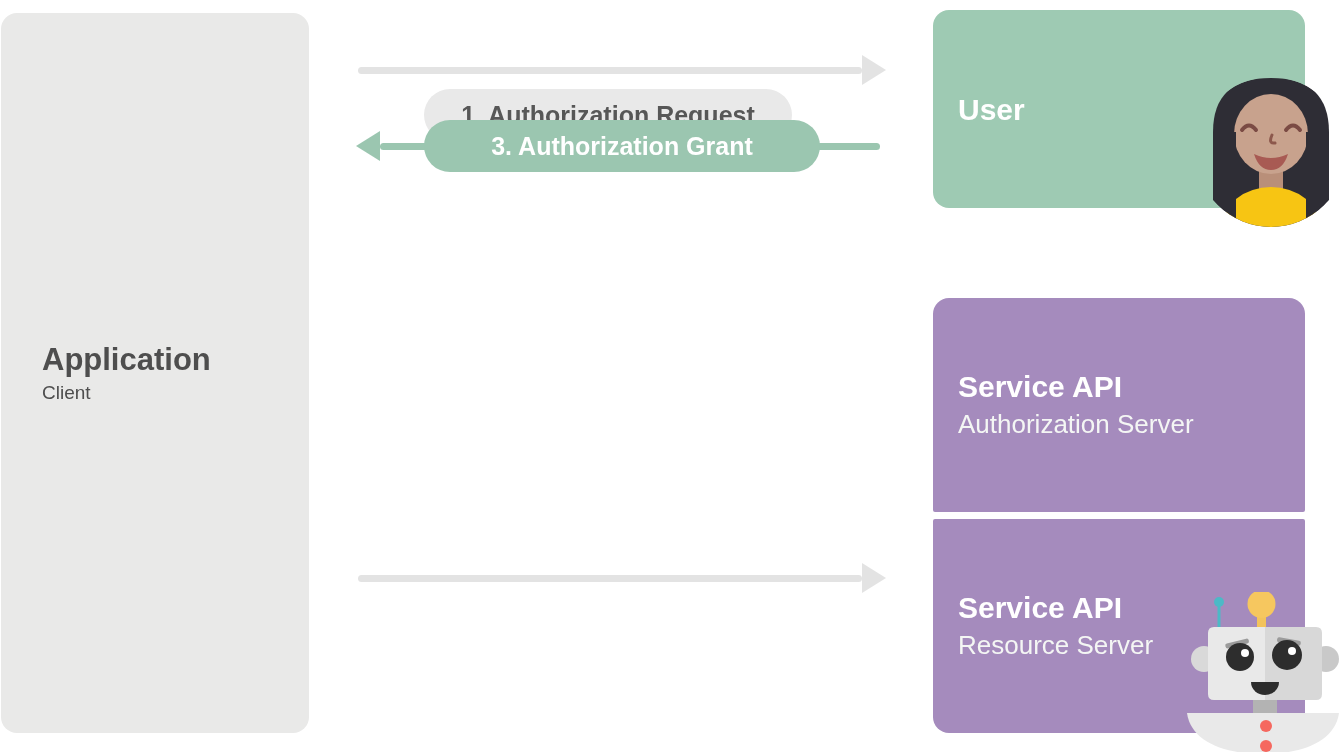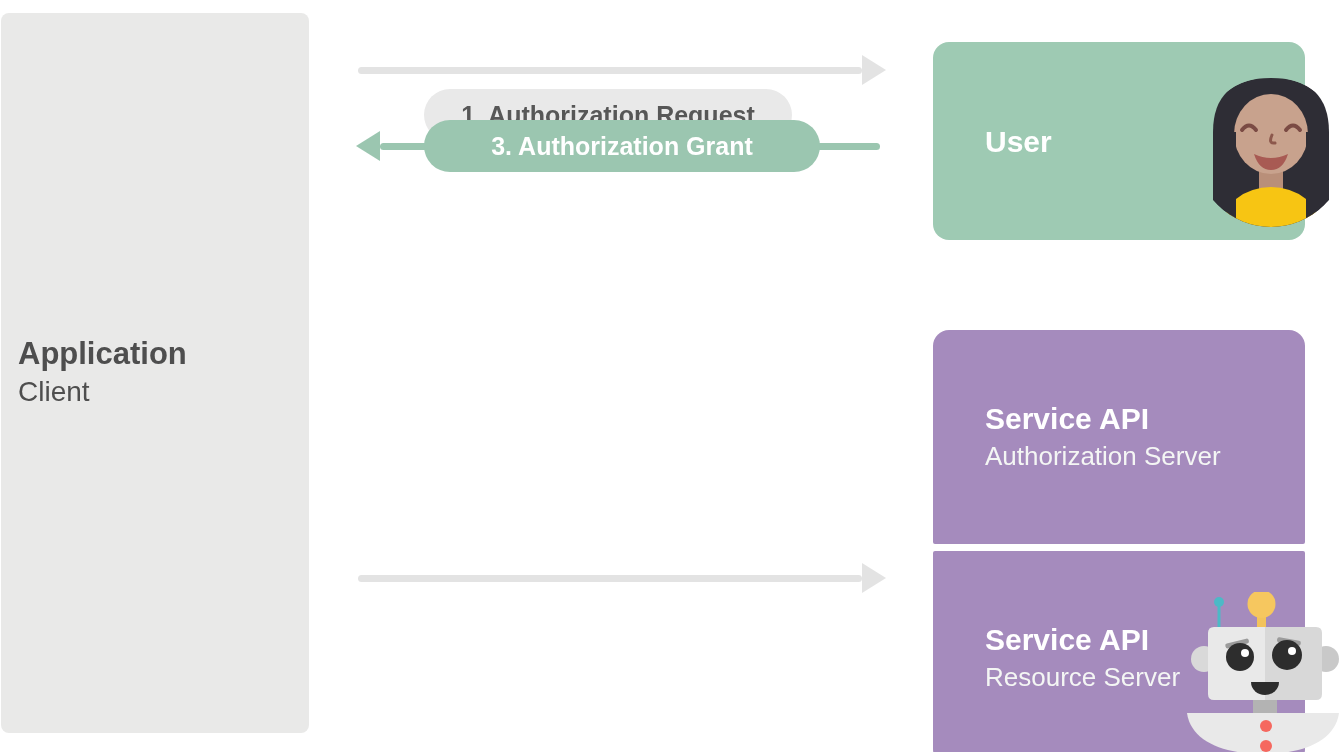--- a/index.html
+++ b/index.html
@@ -3,25 +3,25 @@
 <meta charset="utf-8">
 <style>
   html,body{margin:0;padding:0;background:#ffffff;}
   .canvas{
     position:relative;width:1340px;height:752px;overflow:hidden;
     font-family:"Liberation Sans", sans-serif;background:#fff;
   }
   .box{position:absolute;box-sizing:border-box;display:flex;flex-direction:column;justify-content:center;}
   .app-box{
     left:1px;top:13px;width:308px;height:720px;
-    background:var(--grayBox);border-radius:8px;padding-left:17px;
+    background:var(--grayBox);border-radius:16px;padding-left:41px;
   }
   .app-box .b-title{font-size:31px;font-weight:700;color:var(--textDark);line-height:1.25;}
-  .app-box .b-sub{font-size:28px;font-weight:400;color:var(--textDark);line-height:1.35;}
-  .right-box{left:933px;width:372px;padding-left:52px;margin-top:32px;}
+  .app-box .b-sub{font-size:19px;font-weight:400;color:var(--textDark);line-height:1.35;}
+  .right-box{left:933px;width:372px;padding-left:25px;}
   .user-box{top:10px;height:198px;background:var(--greenBox);border-radius:16px;}
   .auth-box{top:298px;height:214px;background:var(--purpleBox);border-radius:16px 16px 2px 2px;}
   .res-box{top:519px;height:214px;background:var(--purpleBox);border-radius:2px 2px 16px 16px;}
   .right-box .b-title{font-size:30px;font-weight:700;color:#ffffff;line-height:1.3;}
   .right-box .b-sub{font-size:26px;font-weight:400;color:#f4f6f4;line-height:1.4;}
 
   .flow{position:absolute;left:356px;width:530px;height:52px;}
   .flow-line{position:absolute;height:7px;top:22.5px;border-radius:4px;}
   .flow.right .flow-line{left:2px;right:24px;}
   .flow.left  .flow-line{left:24px;right:6px;}

